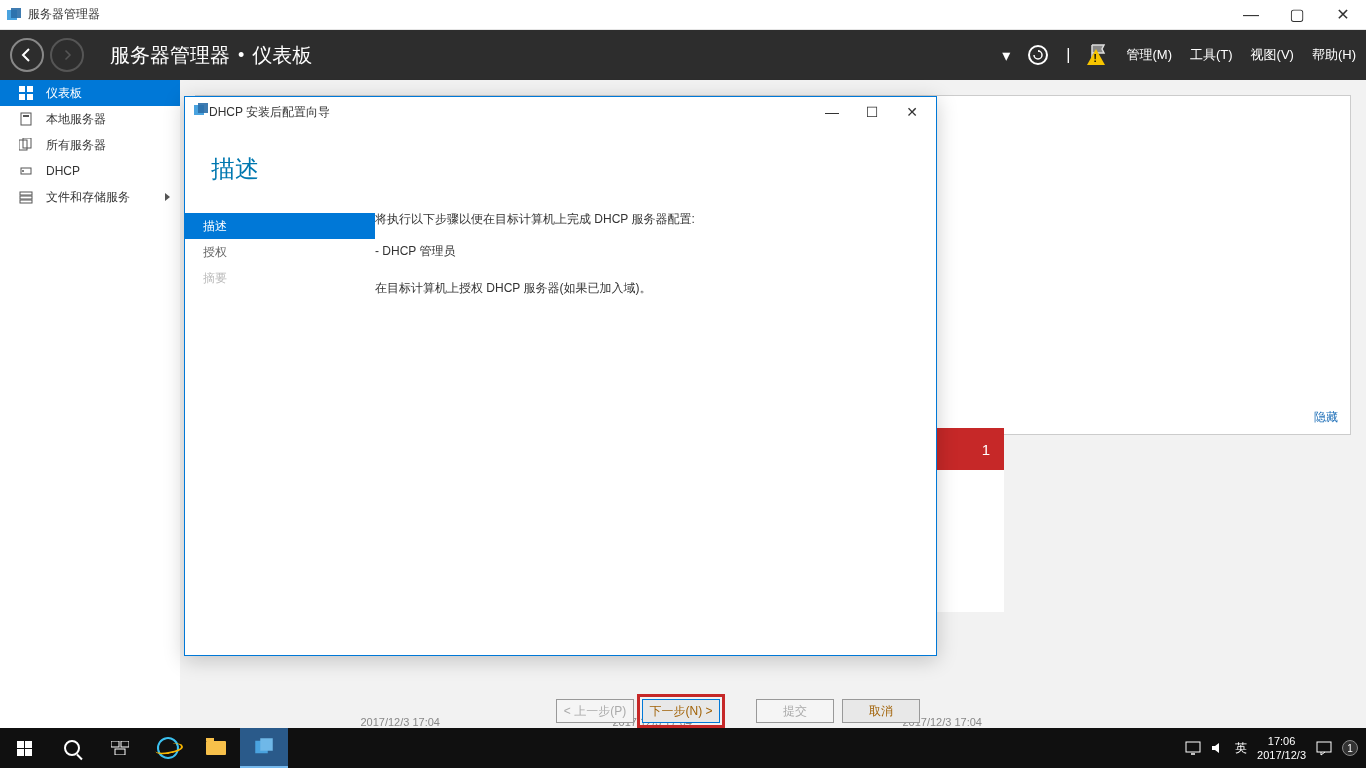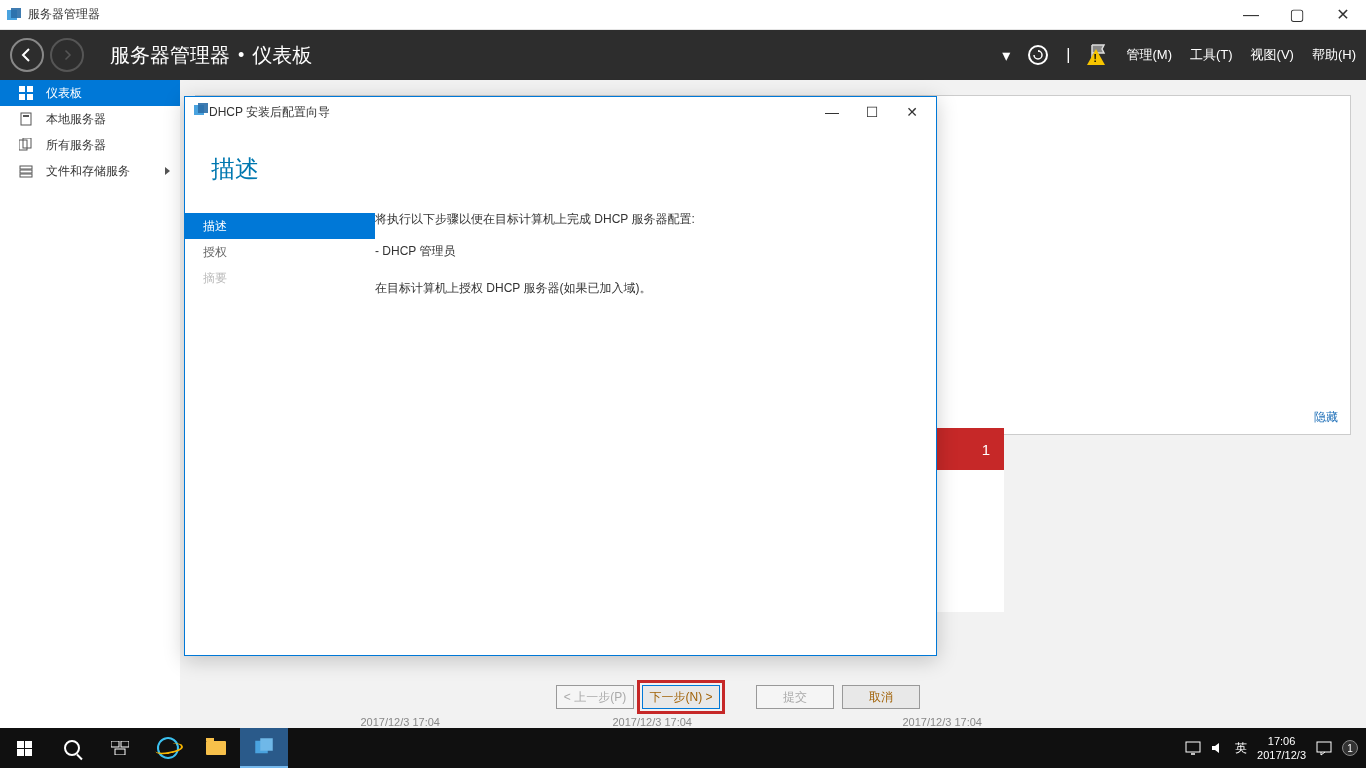--- a/index.html
+++ b/index.html
@@ -56,21 +56,21 @@
 .dlg-ctrl{width:40px;height:28px;display:flex;align-items:center;justify-content:center;color:#333;font-size:14px;}
 .dlg-body{display:flex;height:calc(100% - 30px - 52px);}
 .dlg-heading{font-size:24px;color:#0078b0;padding:26px 0 24px 26px;font-weight:300;width:100%;}
 .dlg-nav{width:190px;padding-top:0;}
 .dlg-main{flex:1;padding-top:0;}
 .nav-list{margin-top:4px;}
 .nav-step{height:26px;display:flex;align-items:center;padding-left:18px;font-size:12px;color:#666;}
 .nav-step.active{background:#0078d7;color:#fff;}
 .nav-step.disabled{color:#bbb;}
 .dlg-text{font-size:12px;color:#333;line-height:1.8;margin-bottom:10px;}
-.dlg-footer{height:52px;border-top:0;display:flex;align-items:flex-start;justify-content:flex-end;gap:8px;padding-right:16px;}
+.dlg-footer{height:52px;border-top:0;display:flex;align-items:center;justify-content:flex-end;gap:8px;padding-right:16px;}
 .btn{width:78px;height:24px;font-size:12px;border:1px solid #999;background:#e8e8e8;color:#a16207;display:flex;align-items:center;justify-content:center;}
 .btn.disabled{color:#aaa;background:#f5f5f5;}
 .btn.highlight{outline:3px solid #c62828;outline-offset:2px;border:1px solid #0078d7;}
 
 
 .taskbar{position:absolute;bottom:0;left:0;right:0;height:40px;background:#101010;display:flex;align-items:center;justify-content:space-between;color:#fff;}
 .tb-left{display:flex;align-items:center;height:100%;}
 .tb-btn{width:48px;height:40px;display:flex;align-items:center;justify-content:center;}
 .tb-btn.active{background:#2a5a8a;border-bottom:2px solid #76b9ed;}
 .tb-right{display:flex;align-items:center;gap:10px;padding-right:8px;font-size:11px;}
@@ -177,20 +177,29 @@
     <span>本地服务器</span>
   </div>
   <div class="sb-item">
     <span class="sb-ico">
         <svg width="14" height="14" viewBox="0 0 14 14">
           <rect x="0" y="2" width="8" height="10" fill="none" stroke="#555"></rect>
           <rect x="4" y="0" width="8" height="10" fill="none" stroke="#555"></rect>
         </svg>
       </span>
     <span>所有服务器</span>
+  </div>
+  <div class="sb-item">
+    <span class="sb-ico">
+        <svg width="14" height="14" viewBox="0 0 14 14">
+          <rect x="2" y="4" width="10" height="6" fill="none" stroke="#555"></rect>
+          <circle cx="4" cy="7" r="1" fill="#555"></circle>
+        </svg>
+      </span>
+    <span>DHCP</span>
   </div>
   <div class="sb-item">
     <span class="sb-ico">
         <svg width="14" height="14" viewBox="0 0 14 14">
           <rect x="1" y="2" width="12" height="3" fill="none" stroke="#555"></rect>
           <rect x="1" y="6" width="12" height="3" fill="none" stroke="#555"></rect>
           <rect x="1" y="10" width="12" height="3" fill="none" stroke="#555"></rect>
         </svg>
       </span>
     <span>文件和存储服务</span>

